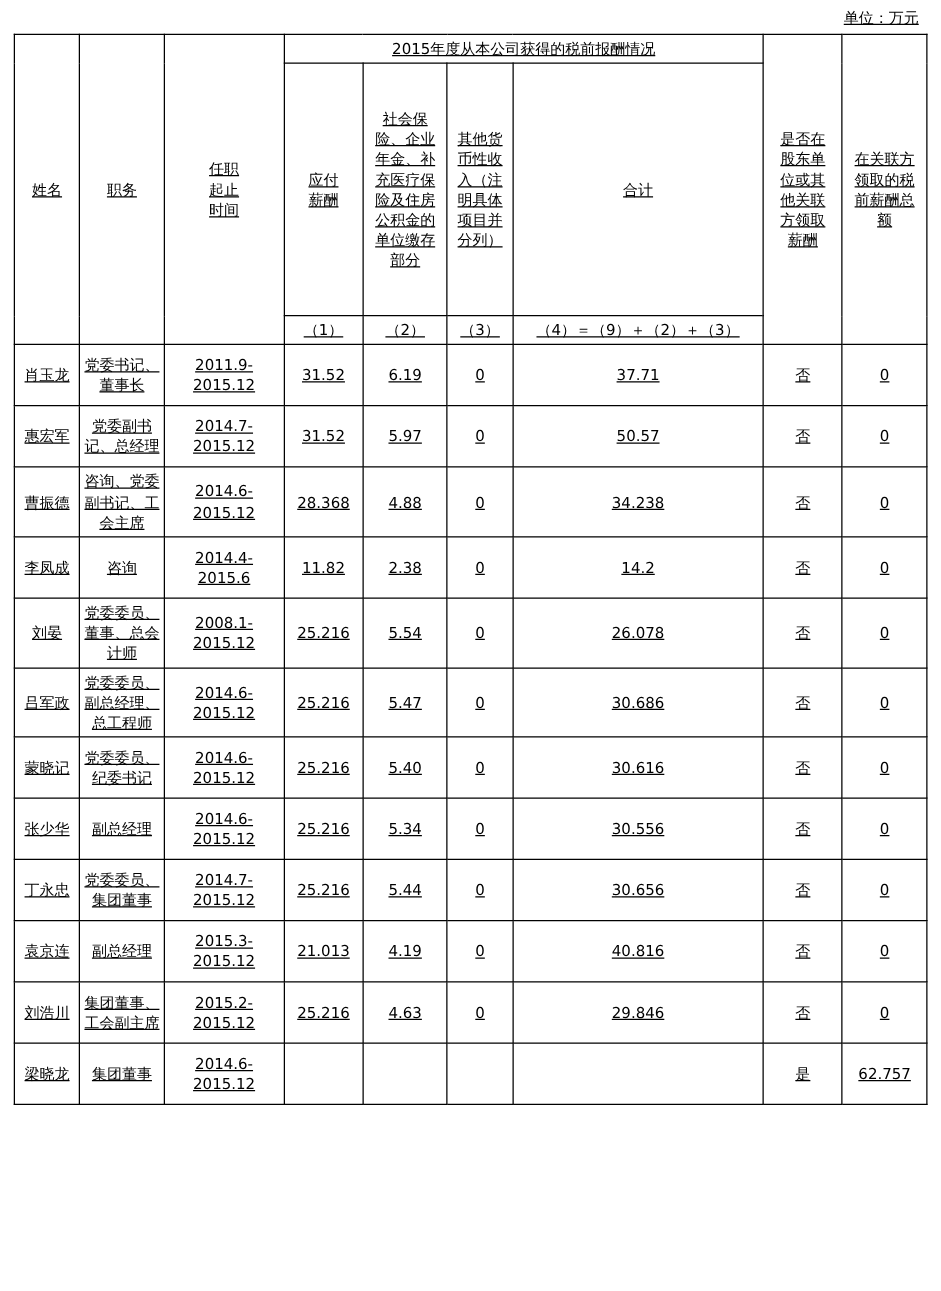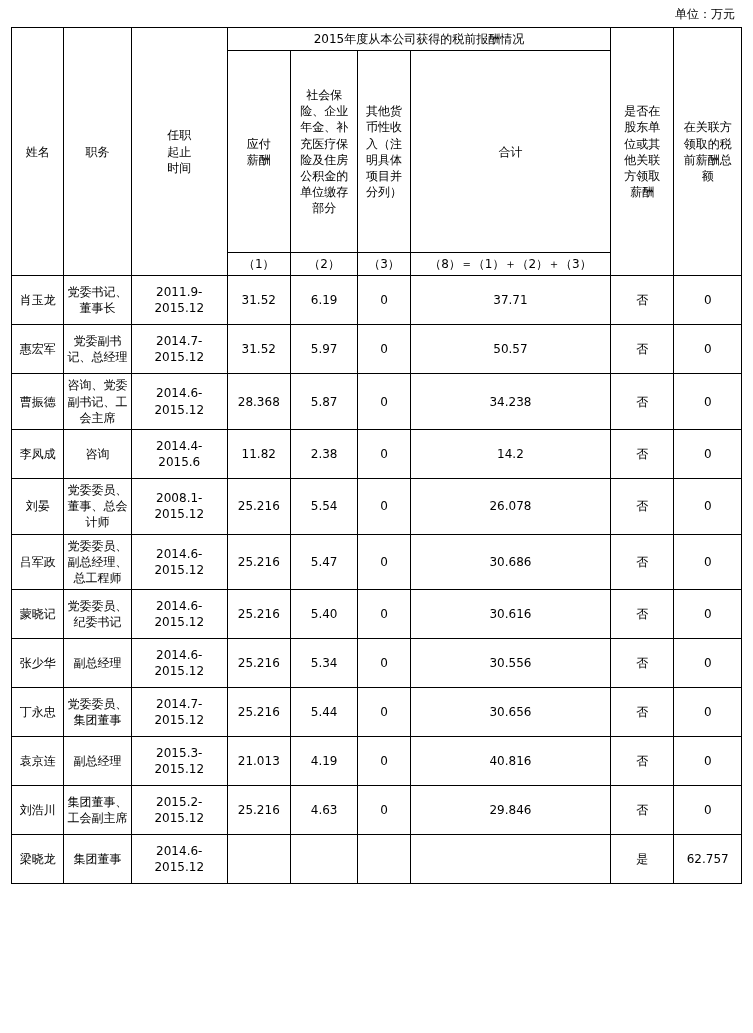--- a/index.html
+++ b/index.html
@@ -13,20 +13,21 @@
     font-family: "DejaVu Sans", "Liberation Sans", sans-serif;
     color: #000000;
     overflow: hidden;
   }
   .page {
     position: relative;
     width: 753px;
     height: 1033px;
     box-sizing: border-box;
     padding: 0 8px;
+    text-decoration: underline;
   }
   .unit-line {
     text-align: right;
     font-size: 12px;
     padding: 6px 10px 4px 0;
     color: #000;
   }
   table.comp {
     border-collapse: collapse;
     width: 731px;
@@ -105,21 +106,21 @@
       <tr>
         <td class="vert-head" style="height:195px;text-align:center;">应付<br>薪酬</td>
         <td class="vert-head">社会保<br>险、企业<br>年金、补<br>充医疗保<br>险及住房<br>公积金的<br>单位缴存<br>部分</td>
         <td class="vert-head">其他货<br>币性收<br>入（注<br>明具体<br>项目并<br>分列）</td>
         <td class="vert-head">合计</td>
       </tr>
       <tr class="numrow">
         <td>（1）</td>
         <td>（2）</td>
         <td>（3）</td>
-        <td>（8）＝（1）＋（2）＋（3）</td>
+        <td>（4）＝（9）＋（2）＋（3）</td>
       </tr>
     <tr class="body-row">
           <td class="cell-name">肖玉龙</td>
           <td class="cell-post">党委书记、董事长</td>
           <td class="cell-term">2011.9-<br>2015.12</td>
           <td class="cell-num">31.52</td>
           <td class="cell-num">6.19</td>
           <td class="cell-num">0</td>
           <td class="cell-num">37.71</td>
           <td class="cell-num">否</td>
@@ -134,21 +135,21 @@
           <td class="cell-num">0</td>
           <td class="cell-num">50.57</td>
           <td class="cell-num">否</td>
           <td class="cell-num">0</td>
         </tr>
         <tr class="body-row">
           <td class="cell-name">曹振德</td>
           <td class="cell-post">咨询、党委副书记、工会主席</td>
           <td class="cell-term">2014.6-<br>2015.12</td>
           <td class="cell-num">28.368</td>
-          <td class="cell-num">5.87</td>
+          <td class="cell-num">4.88</td>
           <td class="cell-num">0</td>
           <td class="cell-num">34.238</td>
           <td class="cell-num">否</td>
           <td class="cell-num">0</td>
         </tr>
         <tr class="body-row">
           <td class="cell-name">李凤成</td>
           <td class="cell-post">咨询</td>
           <td class="cell-term">2014.4-<br>2015.6</td>
           <td class="cell-num">11.82</td>

